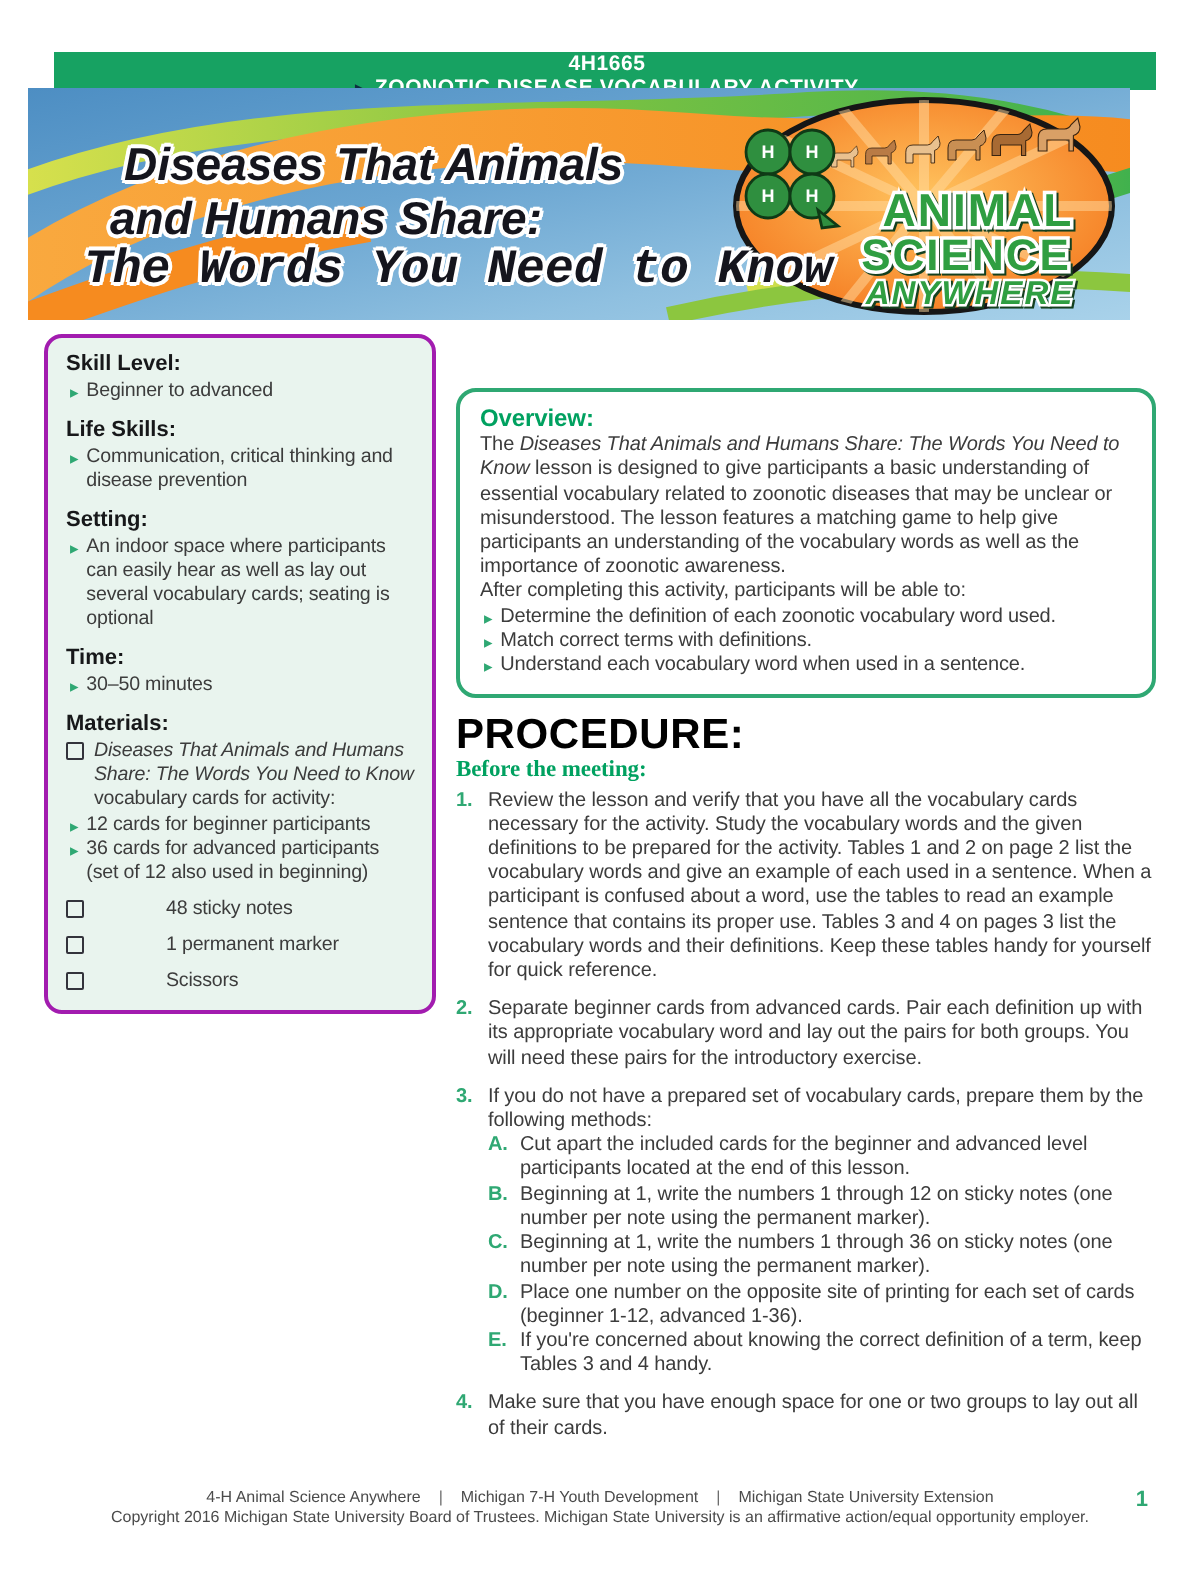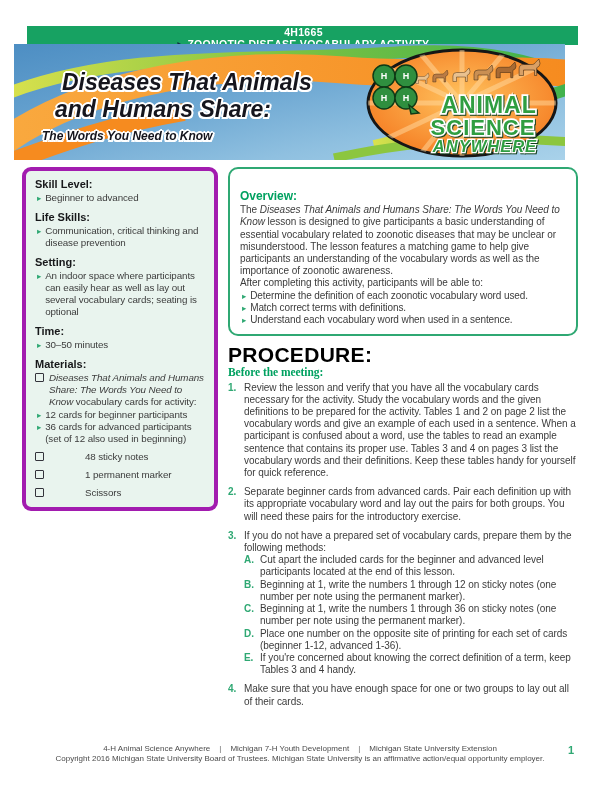--- a/index.html
+++ b/index.html
@@ -26,28 +26,28 @@
   }
   .waves { position:absolute; left:0; top:0; }
   .banner-title {
     position:absolute; left:48px; top:25px; z-index:3;
     font-style:italic; font-weight:bold; color:#15151d; white-space:nowrap;
     text-shadow:-2px 0 0 #fff, 2px 0 0 #fff, 0 -2px 0 #fff, 0 2px 0 #fff,
       -1.5px -1.5px 0 #fff, 1.5px -1.5px 0 #fff, -1.5px 1.5px 0 #fff, 1.5px 1.5px 0 #fff;
   }
   .bt1 { font-size:23px; line-height:27px; }
   .bt2 { font-size:23px; line-height:27px; margin-left:-7px; }
-  .bt3 { font-size:12px; line-height:26px; margin-left:-20px; }
+  .bt3 { font-size:24px; line-height:26px; margin-left:-20px;font-family:Liberation Mono, monospace; }
   .logo { position:absolute; right:6px; top:3px; z-index:2; }
   .lgtxt { font-weight:bold; fill:#2f9e41; stroke:#ffffff; paint-order:stroke; letter-spacing:1px; }
 
   
   .sidebar {
     position:absolute; left:22px; top:167px; width:196px; min-height:322px;
-    background:#e9f4ee; border:4px solid #a21caf; border-radius:9px;
+    background:#e9f4ee; border:2px solid #a21caf; border-radius:9px;
     box-sizing:border-box; padding:7px 9px 8px; color:#3c3c3c;
   }
   .sb-h { font-size:11px; font-weight:bold; color:#17181a; margin:7px 0 2px; }
   .sb-h.first { margin-top:0; }
   .row { display:flex; font-size:9.8px; line-height:12px; letter-spacing:-0.1px; }
   .bullet { color:#2fa873; font-size:8.5px; margin:0 4px 0 2px; flex:none; }
   .chk-row { margin-top:6px;gap:36px; }
   .chk {
     width:7px; height:7px; border:1.2px solid #33333b; border-radius:1px;
     margin:1px 5px 0 0; flex:none; background:transparent;
@@ -55,21 +55,22 @@
   .sub-bullets { margin-top:1px; }
   .it { font-style:italic; }
 
   
   .main {
     position:absolute; left:228px; top:167px; width:350px;
     color:#3c3c3c; font-size:10px; line-height:12.2px; letter-spacing:-0.05px;
   }
   .ovbox {
     border:2px solid #2fa873; border-radius:10px; box-sizing:border-box;
-    padding:20px 10px 8px;
+    padding:6px 10px 8px;
+    margin-top:27px;
   }
   .green-h { color:#00a160; font-weight:bold; font-size:12px; margin:1px 0 2px; }
   .proc-h { color:#000000; font-weight:bold; font-size:21px; letter-spacing:0.3px; margin:13px 0 5px; }
   .sub-h { color:#00a160; font-weight:bold; font-size:11.5px; margin:0 0 3px;font-family:Liberation Serif, serif; }
   .oli { display:flex; margin-bottom:7px; }
   .num { color:#2fa873; font-weight:bold; width:16px; flex:none; }
   .sublist { margin:0 0 0 8px; }
   .sli { display:flex; }
   .snum { color:#2fa873; font-weight:bold; width:16px; flex:none; }
 

